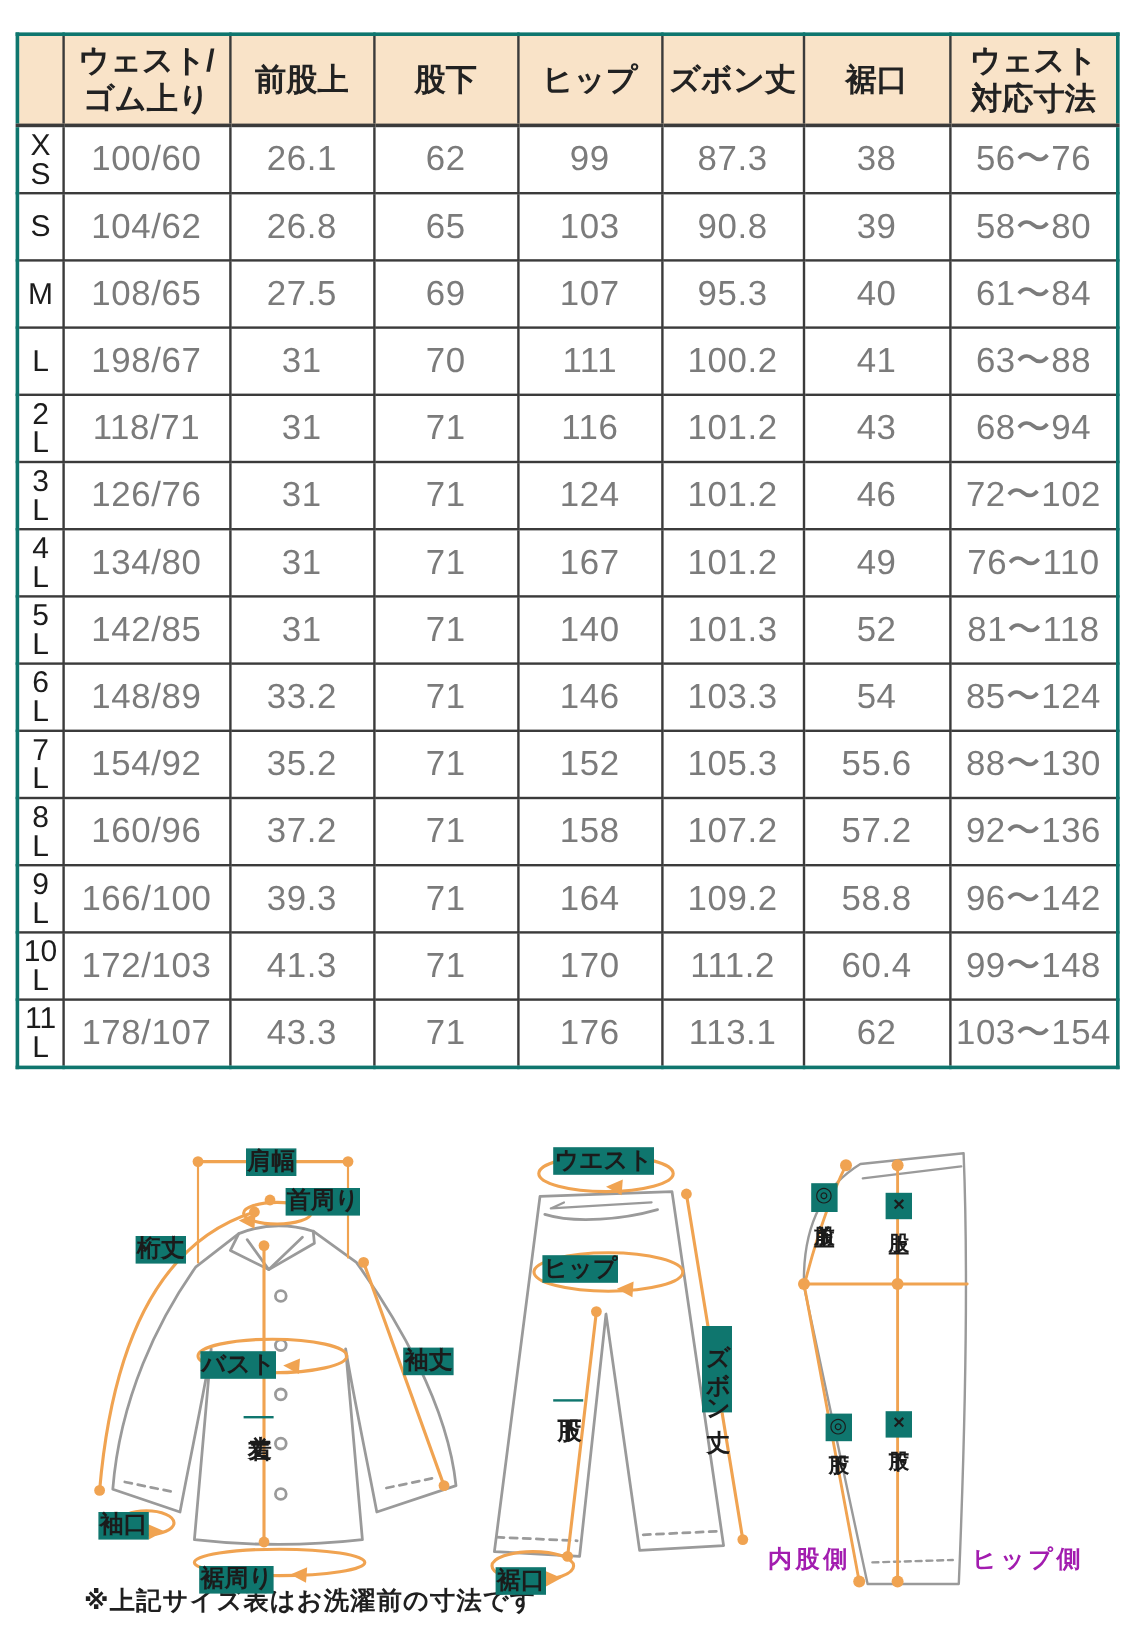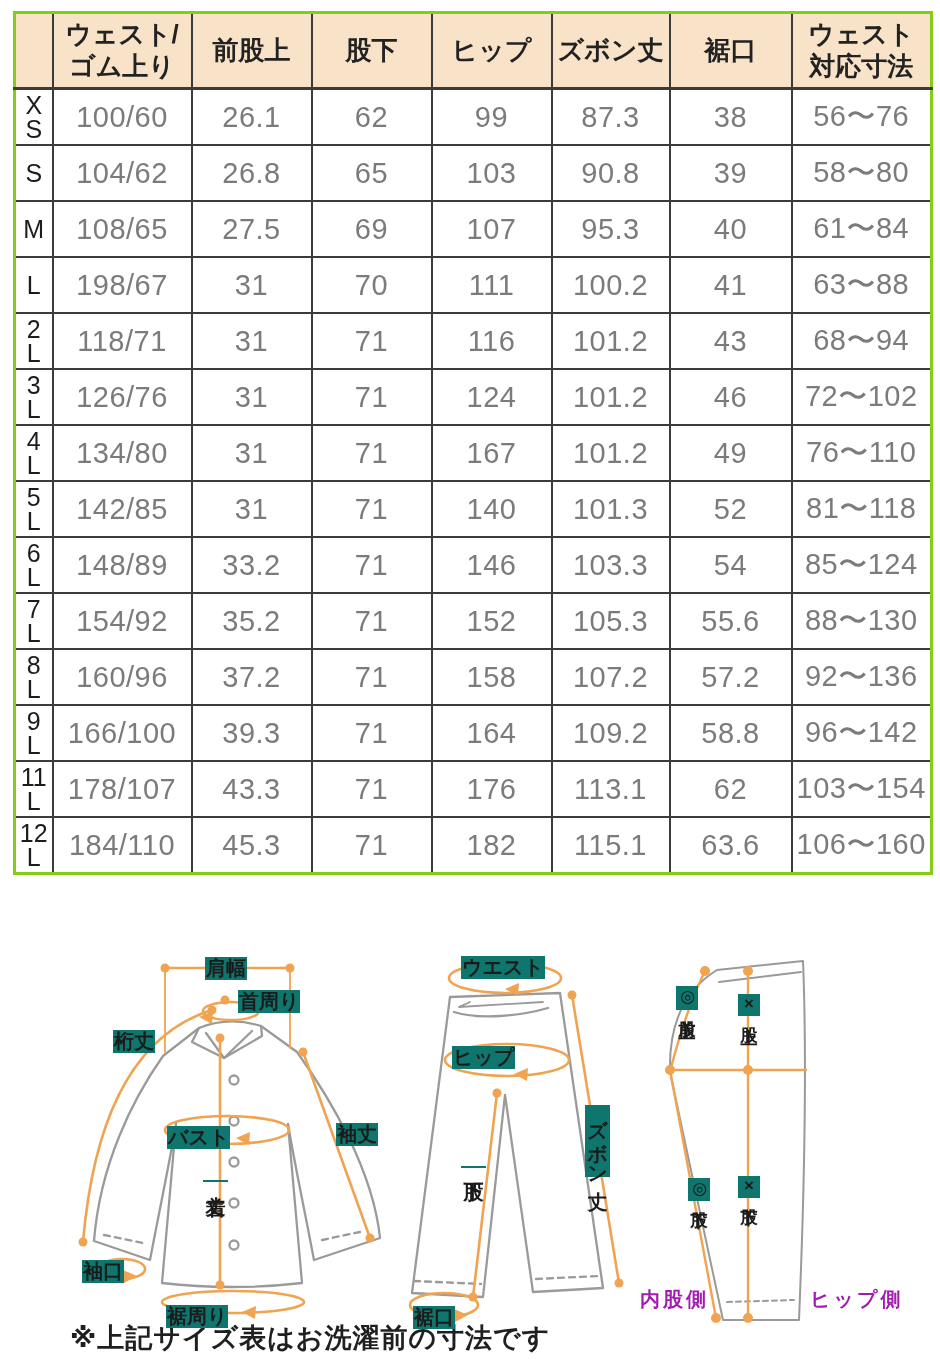--- a/index.html
+++ b/index.html
@@ -2,23 +2,23 @@
 <html><head>
 <meta charset="utf-8">
 <style>
   html,body{margin:0;padding:0;}
   body{
     width:940px;height:1360px;background:#ffffff;position:relative;overflow:hidden;
     font-family:"Liberation Sans","DejaVu Sans",sans-serif;
   }
   
   table.size{
-    position:absolute;left:13px;top:11px;width:917px;
+    position:absolute;left:13px;top:27px;width:917px;
     border-collapse:collapse;table-layout:fixed;
-    border:3px solid #84cc16;
+    border:3px solid #0f766e;
   }
   table.size th,table.size td{
     border:2px solid #3b3b3b;text-align:center;vertical-align:middle;padding:0;
   }
   table.size thead th{
     background:#f9e3c8;color:#222;font-weight:bold;font-size:26px;line-height:1.22;
     height:73px;border-bottom:3px solid #3b3b3b;
   }
   table.size thead th span{display:block;}
   table.size tbody th{
@@ -36,21 +36,21 @@
     background:#0f766e;padding:0 1px;white-space:nowrap;z-index:2;
   }
   .vlbl{writing-mode:vertical-rl;text-orientation:upright;letter-spacing:1px;}
   .small{font-size:17px;}
   .glbl{
     position:absolute;color:#a21caf;font-size:20px;font-weight:bold;
     letter-spacing:3px;white-space:nowrap;z-index:2;background:transparent;
   }
   
   .note{
-    position:absolute;left:70px;top:1320px;font-size:27px;font-weight:bold;
+    position:absolute;left:70px;top:1320px;font-size:21px;font-weight:bold;
     color:#1f1f1f;letter-spacing:1px;
   }
 </style>
 </head>
 <body>
 
 <div>
 
   <table class="size">
     <colgroup>
@@ -255,48 +255,48 @@
           </th>
       <td>166/100</td>
       <td>39.3</td>
       <td>71</td>
       <td>164</td>
       <td>109.2</td>
       <td>58.8</td>
       <td>96〜142</td>
     </tr>
 
+    <tr>
+      <th>
+            <span class="rl">10</span>
+            <span class="rl">L</span>
+          </th>
+      <td>172/103</td>
+      <td>41.3</td>
+      <td>71</td>
+      <td>170</td>
+      <td>111.2</td>
+      <td>60.4</td>
+      <td>99〜148</td>
+    </tr>
 
     <tr>
       <th>
             <span class="rl">11</span>
             <span class="rl">L</span>
           </th>
       <td>178/107</td>
       <td>43.3</td>
       <td>71</td>
       <td>176</td>
       <td>113.1</td>
       <td>62</td>
       <td>103〜154</td>
     </tr>
 
-    <tr>
-      <th>
-            <span class="rl">12</span>
-            <span class="rl">L</span>
-          </th>
-      <td>184/110</td>
-      <td>45.3</td>
-      <td>71</td>
-      <td>182</td>
-      <td>115.1</td>
-      <td>63.6</td>
-      <td>106〜160</td>
-    </tr>
   </tbody>
   </table>
 
   <div class="diagrams">
     <svg width="940" height="420" viewBox="0 0 940 420">
 
       <g stroke="#9a9a9a" stroke-width="2.3" fill="none" stroke-linejoin="round" stroke-linecap="round">
         <path d="M199,88 L163,116 C132,160 100,225 94,301 L150,320 C159,272 169,226 176,184 L162,343 Q232,351 302,343 L288,184 C295,226 305,272 314,320 L380,298 C373,230 330,158 297,112 L261,86 Q229,76 199,88 Z"></path>
         <path d="M199,88 L192,102 L224,118 L262,96 L261,86"></path>
         <path d="M206,93 L224,118 M224,118 L252,91"></path>

